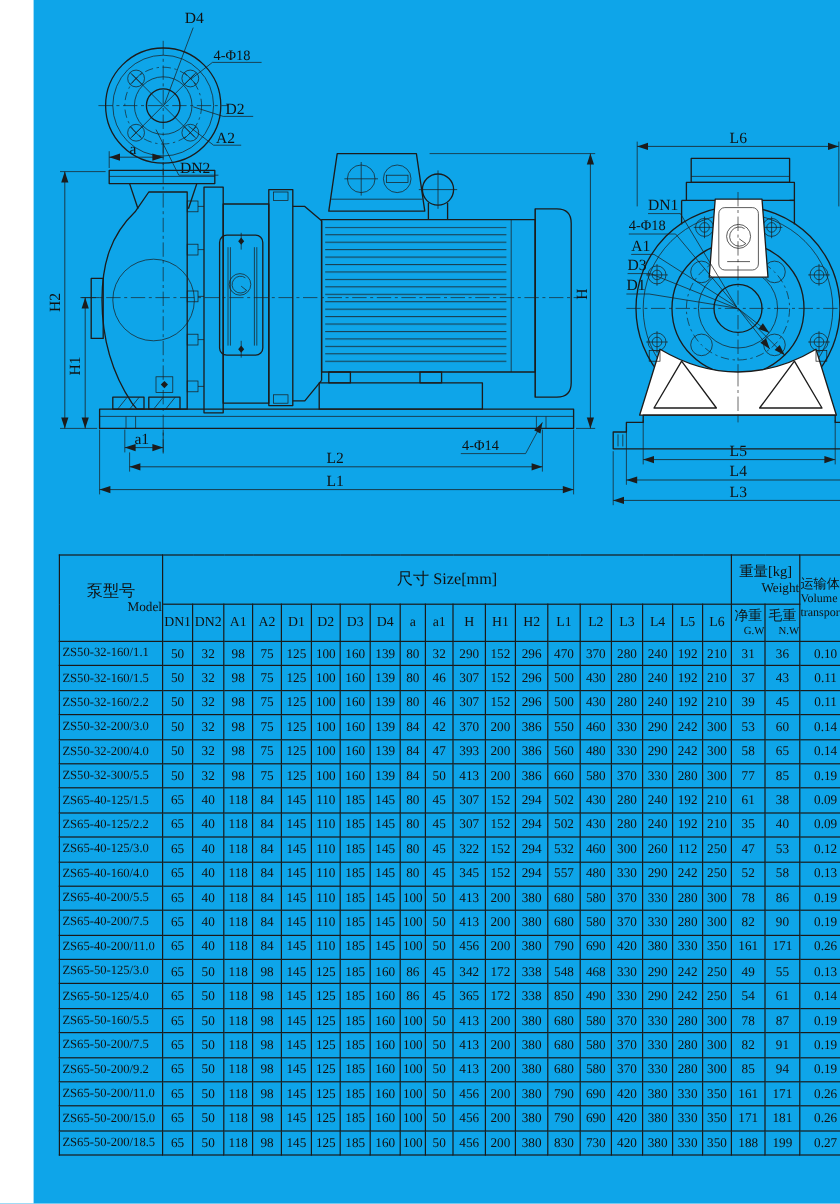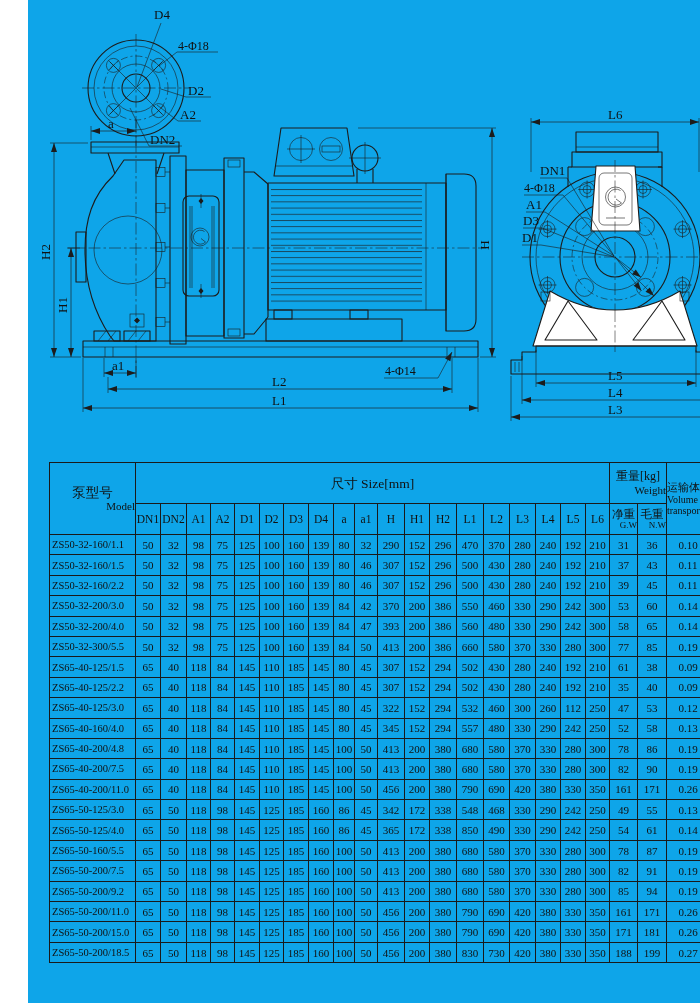--- a/index.html
+++ b/index.html
@@ -625,21 +625,21 @@
             <td>480</td>
             <td>330</td>
             <td>290</td>
             <td>242</td>
             <td>250</td>
             <td>52</td>
             <td>58</td>
             <td>0.13</td>
           </tr>
           <tr>
-            <td class="model">ZS65-40-200/4.8</td>
+            <td class="model">ZS65-40-200/5.5</td>
             <td>65</td>
             <td>40</td>
             <td>118</td>
             <td>84</td>
             <td>145</td>
             <td>110</td>
             <td>185</td>
             <td>145</td>
             <td>100</td>
             <td>50</td>

